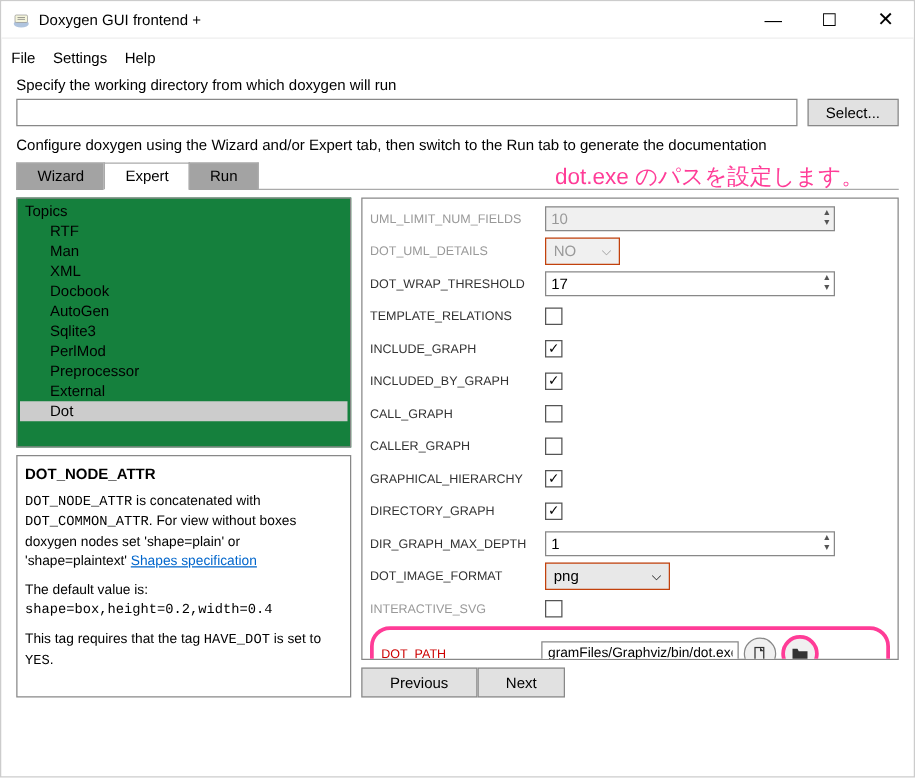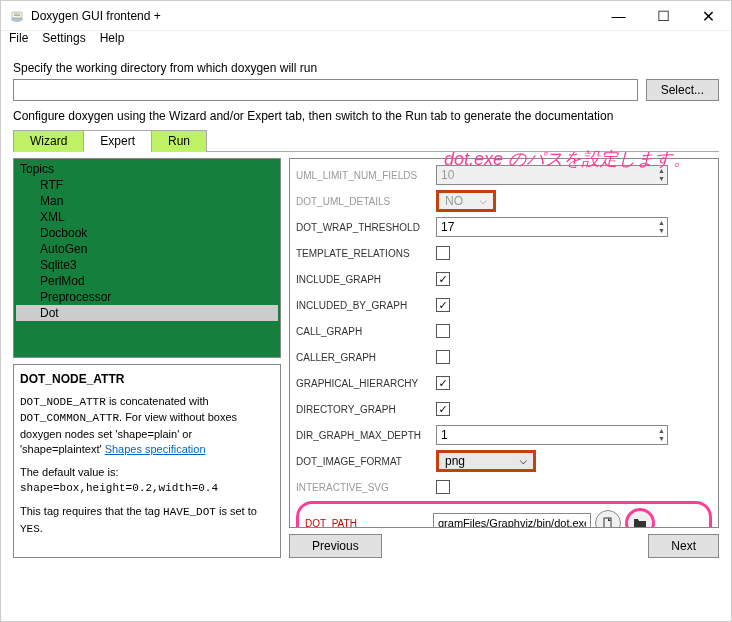--- a/index.html
+++ b/index.html
@@ -3,31 +3,31 @@
 <meta charset="utf-8">
 <style>
 * { box-sizing: border-box; margin: 0; padding: 0; }
 body { font-family: "Segoe UI", Tahoma, sans-serif; font-size: 12px; background: #fff; width: 732px; height: 622px; overflow: hidden; border: 1px solid #ccc; position: relative; }
 .titlebar { height: 30px; display: flex; align-items: center; padding: 0 0 0 8px; background: #fff; border-bottom: 1px solid #eee; }
 .titlebar-icon { width: 16px; height: 16px; margin-right: 6px; }
 .titlebar-title { flex: 1; font-size: 12px; }
 .titlebar-btns { display: flex; height: 100%; }
 .titlebar-btn { width: 45px; height: 30px; display: flex; align-items: center; justify-content: center; font-size: 14px; color: #000; }
 .titlebar-btn:last-child { font-size: 16px; }
-.menubar { height: 22px; display: flex; align-items: flex-start; padding: 0 8px; gap: 14px; color: #1a5fb4; }
+.menubar { height: 22px; display: flex; align-items: flex-end; padding: 0 8px; gap: 14px; color: #1a5fb4; }
 .menubar span { color: #000; cursor: default; }
 .content { padding: 8px 12px; }
 .label-row { margin-bottom: 4px; }
 .dir-row { display: flex; gap: 8px; margin-bottom: 8px; }
 .dir-input { flex: 1; height: 22px; border: 1px solid #888; background: #fff; padding: 0 4px; }
 .btn { border: 1px solid #888; background: #e1e1e1; height: 22px; padding: 0 14px; font-size: 12px; }
 .config-text { margin-bottom: 6px; }
-.annotation { position: absolute; top: 146px; right: 40px; color: #ff3c97; font-size: 18px; font-weight: 500; z-index: 10; pointer-events: none; font-style: italic; }
+.annotation { position: absolute; top: 128px; right: 40px; color: #ff3c97; font-size: 18px; font-weight: 500; z-index: 10; pointer-events: none; }
 .tabs { display: flex; border-bottom: 1px solid #aaa; margin-top: 2px; }
-.tab { padding: 3px 16px; border: 1px solid #aaa; border-bottom: none; background: #bef264; margin-right: -1px; position: relative; top: 1px; }
+.tab { padding: 3px 16px; border: 1px solid #aaa; border-bottom: none; background: #a3a3a3; margin-right: -1px; position: relative; top: 1px; }
 .tab.active { background: #fff; border-bottom: 1px solid #fff; }
 .main-row { display: flex; gap: 8px; margin-top: 6px; height: 400px; }
 .left-col { width: 268px; display: flex; flex-direction: column; gap: 6px; }
 .right-col { flex: 1; display: flex; flex-direction: column; }
 .topics-box { border: 1px solid #888; height: 200px; overflow: auto; background: #15803d; padding: 2px; }
 .topics-title { font-weight: normal; padding: 1px 4px; }
 .topic-item { padding: 1px 4px 1px 24px; cursor: default; }
 .topic-item.selected { background: #ccc; }
 .help-box { border: 1px solid #888; flex: 1; padding: 6px; background: #fff; font-size: 11px; line-height: 1.4; overflow: auto; }
 .help-box .title { font-weight: bold; margin-bottom: 6px; font-size: 12px; }
@@ -36,29 +36,29 @@
 .settings-scroll { border: 1px solid #888; flex: 1; overflow: hidden; background: #fff; padding: 4px 6px; position: relative; }
 .setting-row { display: flex; align-items: center; min-height: 24px; margin-bottom: 2px; }
 .setting-label { width: 140px; font-size: 10px; color: #333; }
 .setting-label.gray { color: #999; }
 .setting-label.red { color: #c00; font-weight: normal; }
 .setting-ctrl { flex: 1; display: flex; align-items: center; gap: 4px; }
 .txt-input { height: 20px; border: 1px solid #888; padding: 0 4px; font-size: 11px; background: #fff; }
 .spin { width: 232px; height: 20px; border: 1px solid #888; display: flex; align-items: center; padding: 0 4px; position: relative; }
 .spin.gray { background: #f0f0f0; color: #999; }
 .spin-arrows { position: absolute; right: 2px; top: 1px; display: flex; flex-direction: column; font-size: 7px; line-height: 8px; color: #555; }
-.combo { width: 100px; height: 22px; border: 3px solid #c2410c; background: #e8e8e8; display: flex; align-items: center; padding: 0 6px; position: relative; }
+.combo { width: 100px; height: 22px; border: 1px solid #c2410c; background: #e8e8e8; display: flex; align-items: center; padding: 0 6px; position: relative; }
 .combo.gray { color: #999; background: #f0f0f0; }
 .combo::after { content: "⌵"; position: absolute; right: 6px; font-size: 10px; }
 .chk { width: 14px; height: 14px; border: 1px solid #555; display: inline-flex; align-items: center; justify-content: center; font-size: 11px; line-height: 1; }
 .highlight-box { border: 3px solid #ff3c97; border-radius: 16px; padding: 4px 6px; display: flex; align-items: center; margin: 2px 0; }
 .highlight-box .setting-label { width: 128px; }
 .icon-btn { width: 26px; height: 26px; border: 1px solid #888; border-radius: 13px; background: #f0f0f0; display: flex; align-items: center; justify-content: center; margin-left: 4px; }
 .icon-btn.hl { border: 3px solid #ff3c97; width: 30px; height: 30px; border-radius: 15px; }
-.nav-row { display: flex; justify-content: space-between; margin-top: 6px; }
+.nav-row { display: flex; justify-content: flex-start; margin-top: 6px; }
 .nav-btn { border: 1px solid #888; background: #e1e1e1; height: 24px; padding: 0 22px; font-size: 12px; }
 </style>
 </head>
 <body>
 
 <div class="titlebar">
   <svg class="titlebar-icon" viewBox="0 0 16 16">
       <ellipse cx="8" cy="11" rx="6" ry="3" fill="#b0c4de"></ellipse>
       <rect x="3" y="4" width="10" height="6" rx="1" fill="#f5f5dc" stroke="#888" stroke-width="0.5"></rect>
       <line x1="5" y1="6" x2="11" y2="6" stroke="#666" stroke-width="0.5"></line>
@@ -100,20 +100,21 @@
         <div class="topics-title">Topics</div>
         <div id="topics-items">
             <div class="topic-item">RTF</div>
             <div class="topic-item">Man</div>
             <div class="topic-item">XML</div>
             <div class="topic-item">Docbook</div>
             <div class="topic-item">AutoGen</div>
             <div class="topic-item">Sqlite3</div>
             <div class="topic-item">PerlMod</div>
             <div class="topic-item">Preprocessor</div>
+            <div class="topic-item">External</div>
             <div class="topic-item selected">Dot</div>
           </div>
       </div>
       <div class="help-box">
         <div class="title">DOT_NODE_ATTR</div>
         <p>
           <span class="mono">DOT_NODE_ATTR</span><span> is concatenated with </span><span class="mono">DOT_COMMON_ATTR</span><span>. For view without boxes doxygen nodes set 'shape=plain' or 'shape=plaintext' </span><a href="#">Shapes specification</a>
         </p>
         <p style="margin-top:8px">The default value is:</p>
         <p class="mono">shape=box,height=0.2,width=0.4</p>

